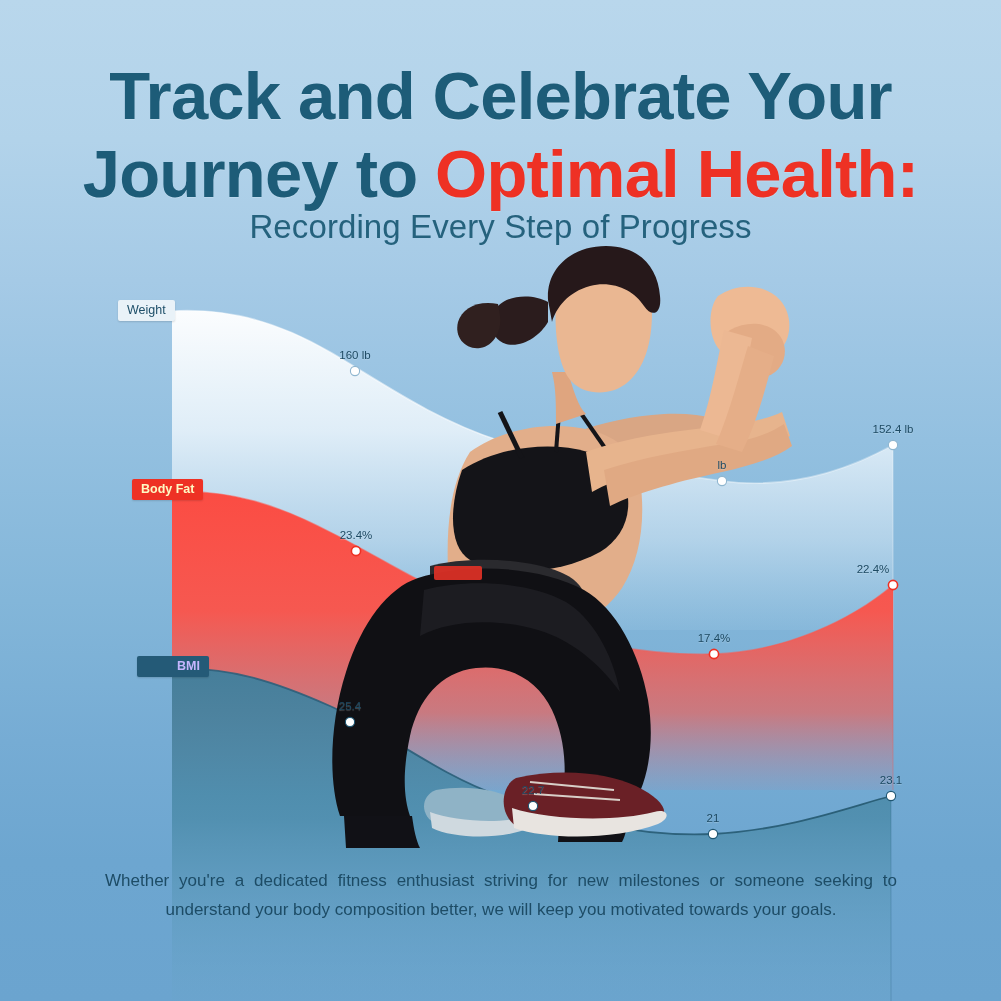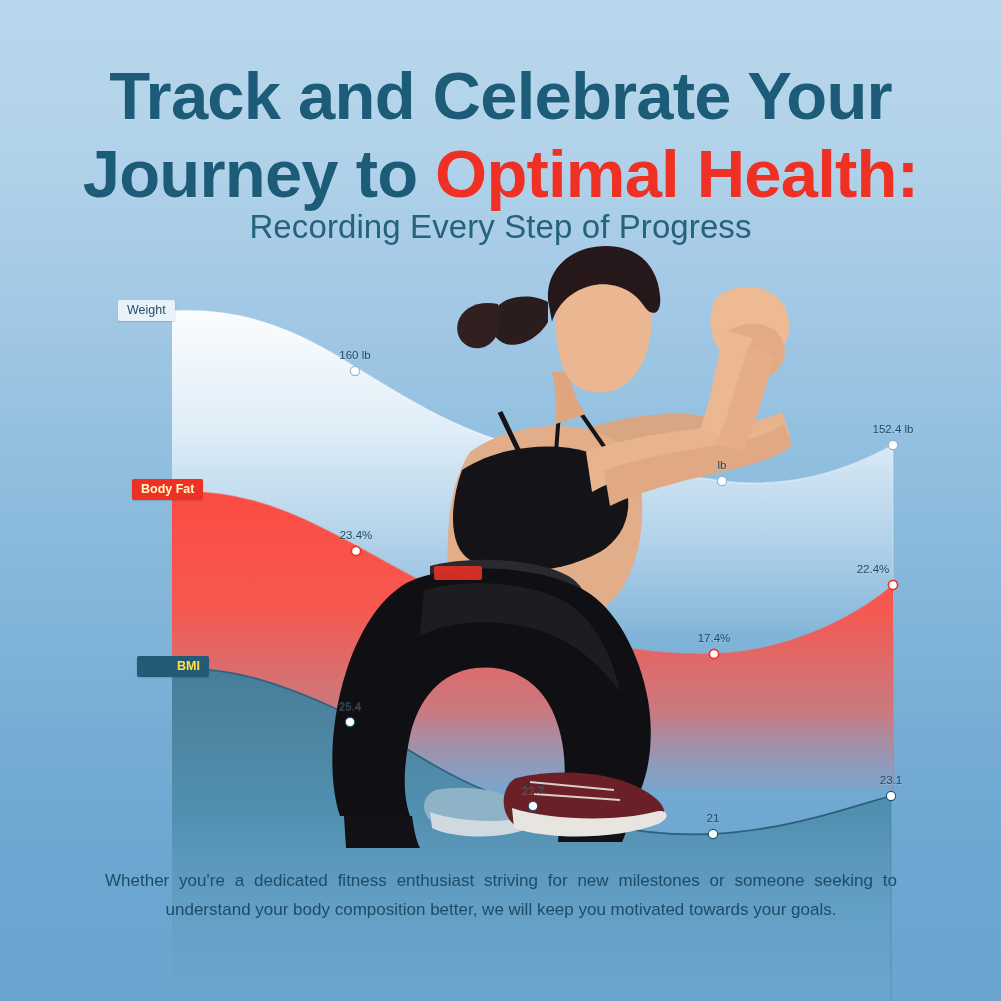--- a/index.html
+++ b/index.html
@@ -86,21 +86,21 @@
   }
   .badge-bodyfat {
     background: #ee3124;
     color: #fef9c3;
     left: 108px;
     top: 479px;
     margin-left: 24px;
   }
   .badge-bmi {
     background: #245a77;
-    color: #fde047;
+    color: #c4b5fd;
     left: 137px;
     top: 656px;
     padding-left: 40px;
   }
 
   
   .dp-label {
     position: absolute;
     font-size: 11.5px;
     font-weight: 400;

